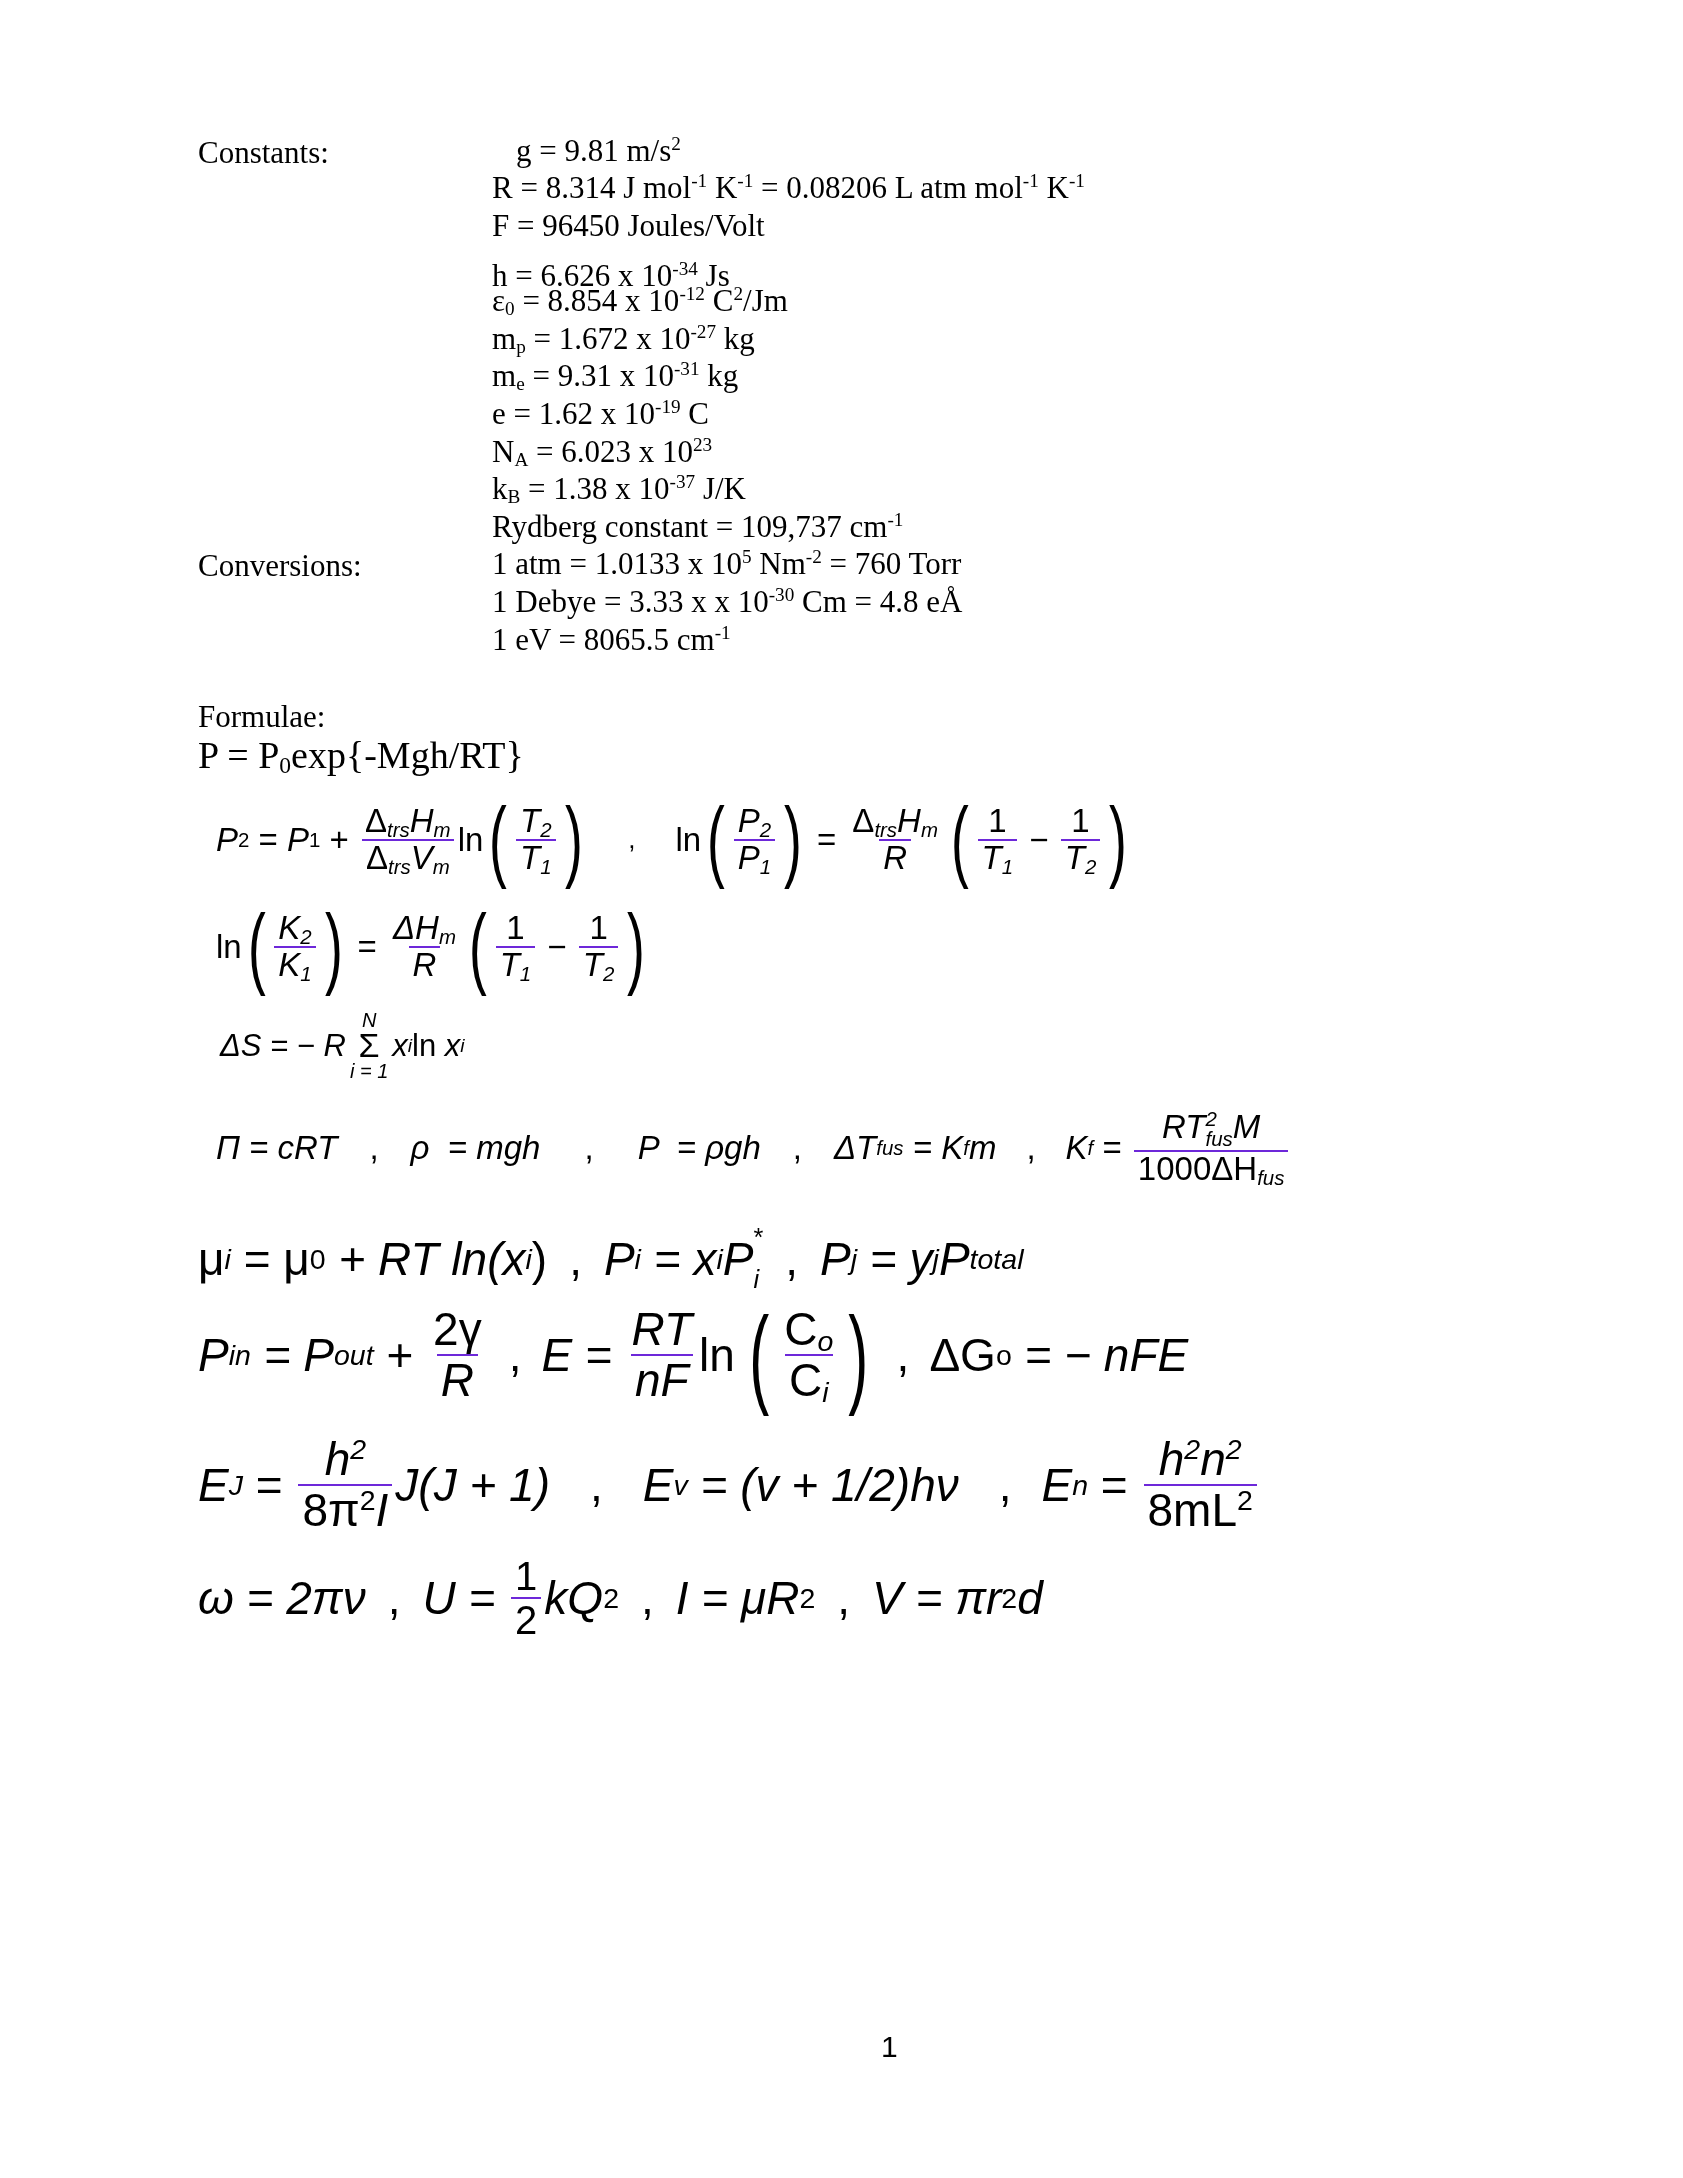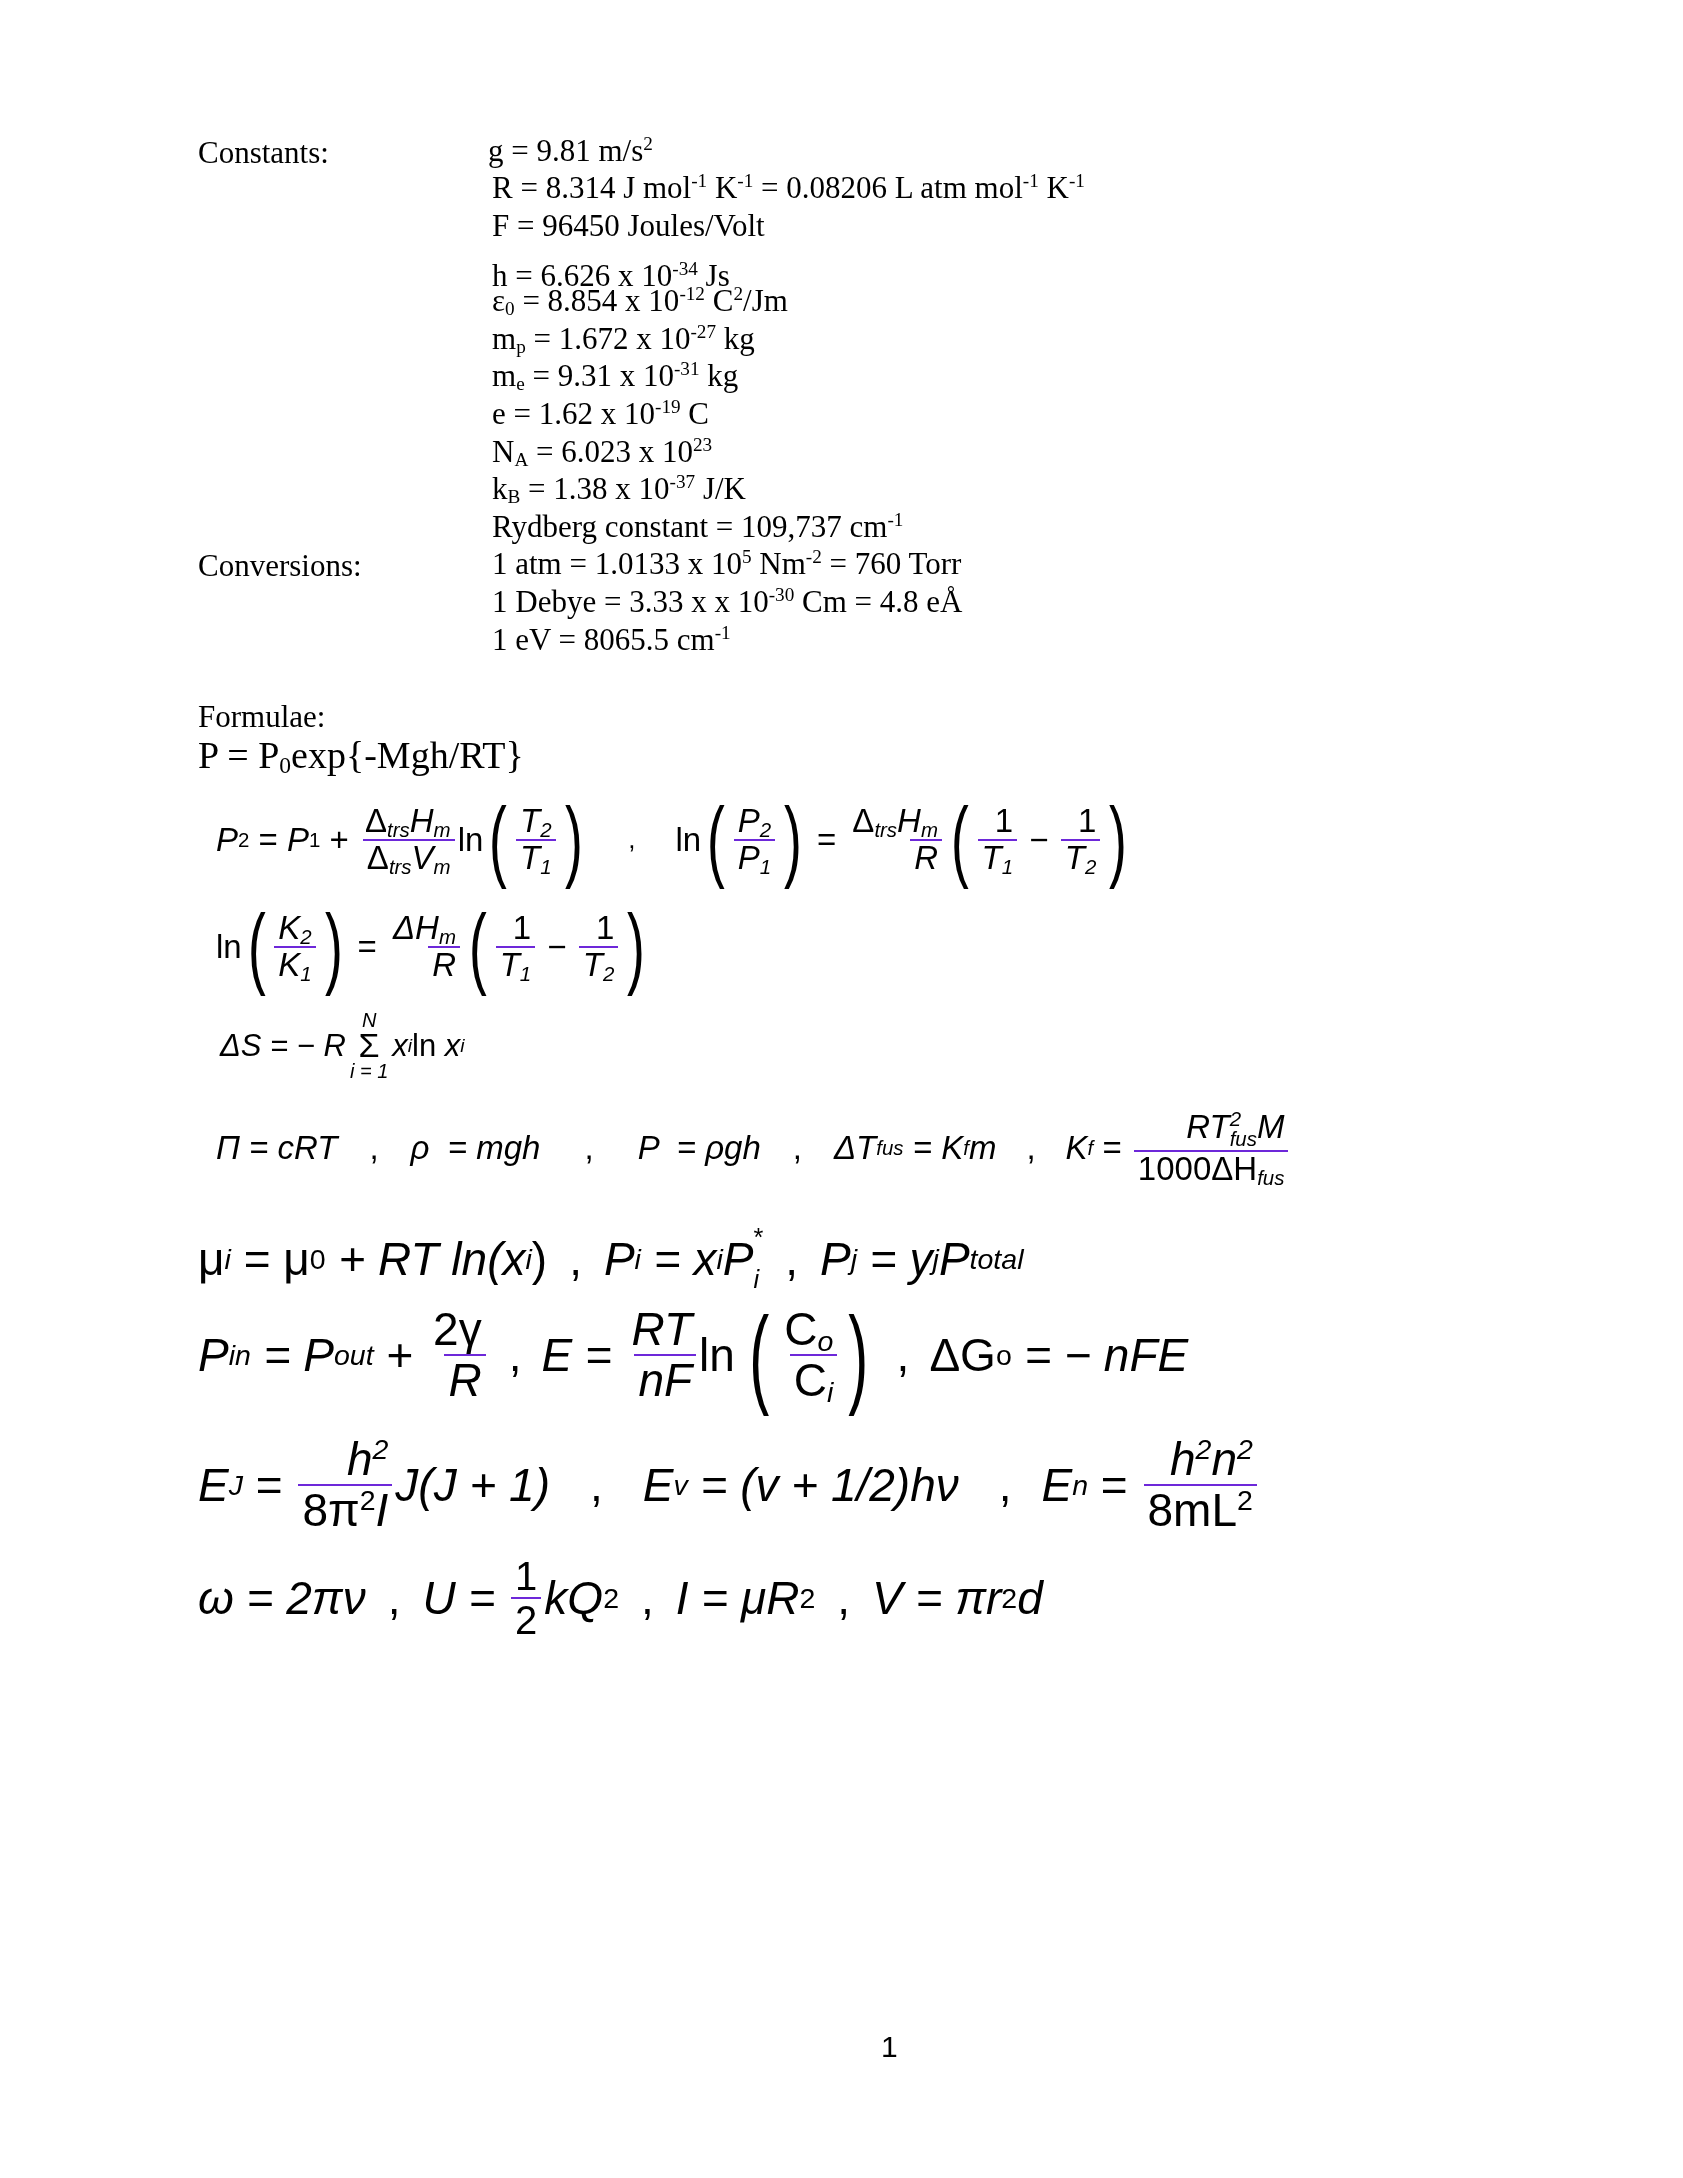--- a/index.html
+++ b/index.html
@@ -9,39 +9,39 @@
   .abs { position: absolute; white-space: nowrap; }
   .const-label { font-size: 31px; }
   .const-line { font-size: 31px; line-height: 1; }
   sup, sub { font-size: 62%; line-height: 0; }
   sup { vertical-align: 0.55em; }
   sub { vertical-align: -0.22em; }
   .it { font-style: italic; }
 
   
   .row { display: flex; align-items: center; }
-  .frac { display: inline-flex; flex-direction: column; align-items: flex-end; vertical-align: middle; margin: 0 3px; }
+  .frac { display: inline-flex; flex-direction: column; align-items: center; vertical-align: middle; margin: 0 3px; }
   .frac .num { padding: 0 4px; line-height: 1.05; }
   .frac .den { padding: 0 4px; line-height: 1.05; border-top: 2px solid #6d28d9; }
   .paren { display: inline-block; font-weight: 100; transform-origin: center; }
   .sep { display: inline-block; }
   .sumop { display: inline-flex; flex-direction: column; align-items: center; vertical-align: middle; margin: 0 4px; }
   .sumop .lim { font-size: 20px; line-height: 1; font-style: italic; }
   .sumop .sig { font-size: 34px; line-height: 0.9; }
 
   .f-mid { font-size: 33px; }
   .f-big { font-size: 46px; }
   .page-num { font-size: 30px; }
 </style>
 </head>
 <body>
 
 <div class="abs serif const-label" style="left:198px; top:135px;">Constants:</div>
 
-<div class="abs serif const-line" style="left:488px; top:135px;">
+<div class="abs serif const-line" style="left:516px; top:135px;">
   <span>g = 9.81 m/s</span><sup>2</sup>
 </div>
 <div class="abs serif const-line" style="left:492px; top:172px;">
   <span>R = 8.314 J mol</span><sup>-1</sup><span> K</span><sup>-1</sup><span> = 0.08206 L atm mol</span><sup>-1</sup><span> K</span><sup>-1</sup>
 </div>
 <div class="abs serif const-line" style="left:492px; top:210px;">F = 96450 Joules/Volt</div>
 <div class="abs serif const-line" style="left:492px; top:260px;">
   <span>h = 6.626 x 10</span><sup>-34</sup><span> Js</span>
 </div>
 <div class="abs serif const-line" style="left:492px; top:285px;">

